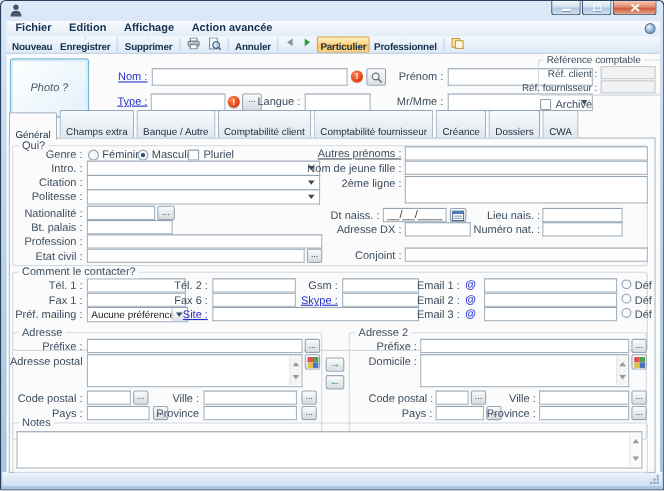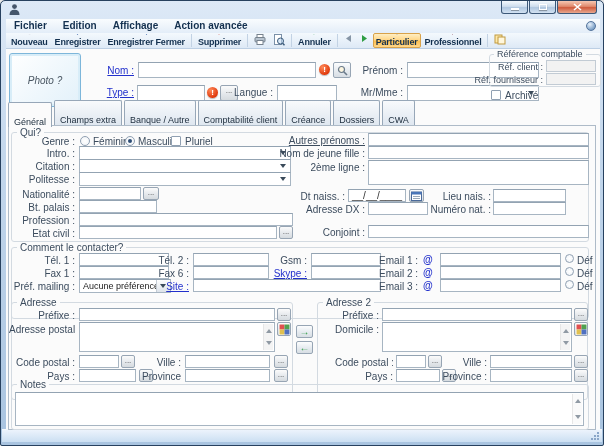--- a/index.html
+++ b/index.html
@@ -138,28 +138,20 @@
       <span>Nouveau</span>
     </div>
     <div class="tbtn">
       <svg width="11" height="11" viewBox="0 0 11 11">
           <rect x=".5" y=".5" width="10" height="10" rx="1" fill="#3a66b0" stroke="#28497e"></rect>
           <rect x="3" y="1" width="5" height="3.5" fill="#cfe0f2"></rect>
           <rect x="3" y="6" width="5" height="4.5" fill="#eef3f9"></rect>
         </svg>
       <span>Enregistrer</span>
     </div>
-    <div class="tbtn">
-      <svg width="11" height="11" viewBox="0 0 11 11">
-          <rect x=".5" y=".5" width="10" height="10" rx="1" fill="#3a66b0" stroke="#28497e"></rect>
-          <rect x="3" y="1" width="5" height="3.5" fill="#cfe0f2"></rect>
-          <rect x="3" y="6" width="5" height="4.5" fill="#eef3f9"></rect>
-        </svg>
-      <span>Enregistrer Fermer</span>
-    </div>
     <div class="tsep"></div>
     <div class="tbtn">
       <svg width="10" height="10" viewBox="0 0 10 10">
           <path d="M2 2 L8 8 M8 2 L2 8" stroke="#d22d12" stroke-width="2.1" stroke-linecap="round"></path>
         </svg>
       <span>Supprimer</span>
     </div>
     <div class="tsep"></div>
     <div class="tbtn">
       <svg width="12" height="11" viewBox="0 0 12 11">
@@ -254,20 +246,21 @@
     <div class="lbl sm" style="left:467px;top:26px;width:70px;">Réf. fournisseur :</div>
     <div class="txt dis" style="left:540px;top:24px;width:50px;height:12px;"></div>
     <div class="chk" style="left:485px;top:41px;"></div>
     <div class="lbl left" style="left:499px;top:41px;width:44px;">Archivé</div>
 
     <div class="tabs">
       <div class="tab active">Général</div>
       <div class="tab">Champs extra</div>
       <div class="tab">Banque / Autre</div>
       <div class="tab">Comptabilité client</div>
+      <div class="tab">Comptabilité fournisseur</div>
       <div class="tab">Créance</div>
       <div class="tab">Dossiers</div>
       <div class="tab">CWA</div>
     </div>
 
     <div class="panel">
 
       <div class="group" style="left:2px;top:6px;width:578px;height:110px;"></div>
       <div class="gtitle" style="left:8px;top:1px;">Qui?</div>
 

